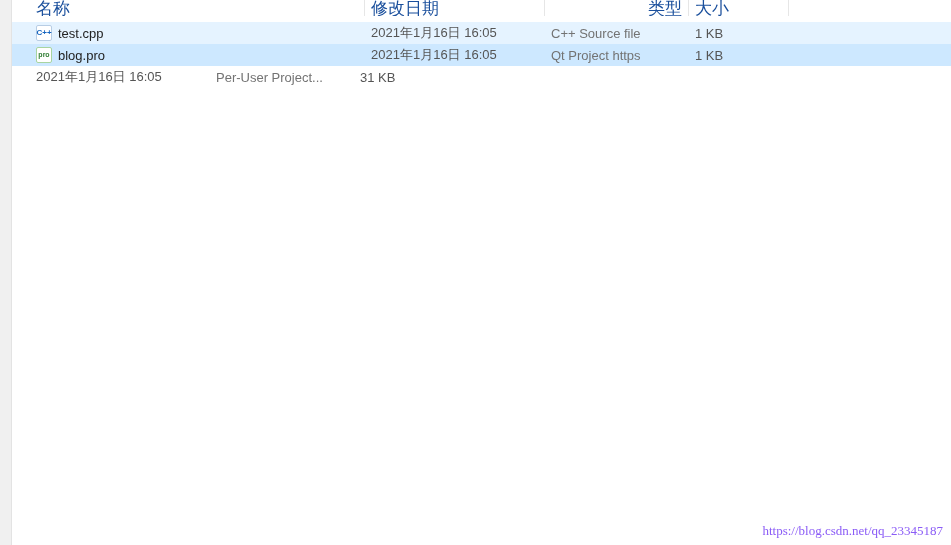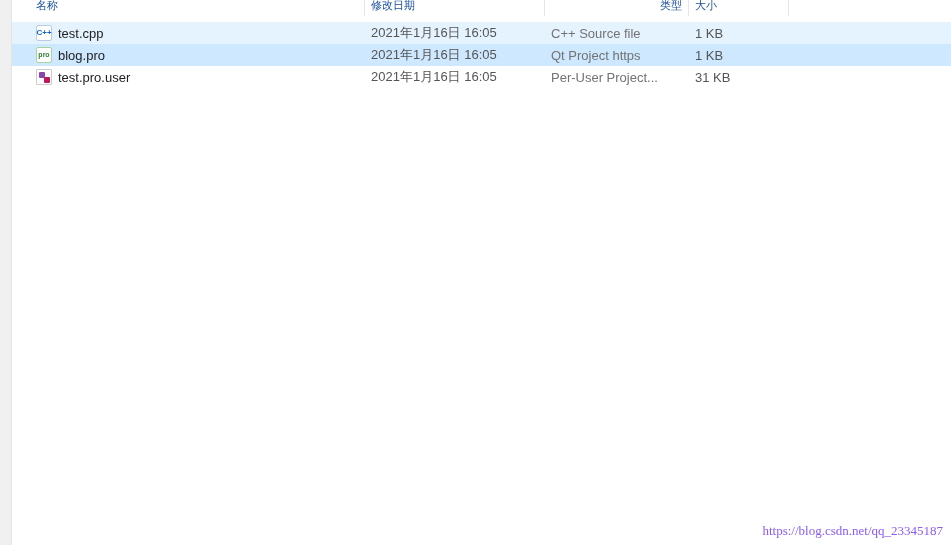--- a/index.html
+++ b/index.html
@@ -27,21 +27,21 @@
     }
     .main {
       flex: 1;
       display: flex;
       flex-direction: column;
     }
     .header-row {
       display: flex;
       height: 16px;
       background: #fff;
-      font-size: 11px;
+      font-size: 17px;
       color: #1a4f9c;
       overflow: hidden;
       padding-left: 18px;
     }
     .header-cell {
       padding: 0 6px 4px 6px;
       border-right: 1px solid #e6e6e6;
       line-height: 1;
       white-space: nowrap;
     }
@@ -180,24 +180,20 @@
         <div class="cell cell-name">
           <span class="icon icon-pro">pro</span>
           <span>blog.pro</span>
         </div>
         <div class="cell cell-date">2021年1月16日 16:05</div>
         <div class="cell cell-type">Qt Project https</div>
         <div class="cell cell-size">1 KB</div>
       </div>
 
       <div class="file-row">
-        <div class="cell cell-name">
-          <span class="icon icon-user"></span>
-          <span>test.pro.user</span>
-        </div>
         <div class="cell cell-date">2021年1月16日 16:05</div>
         <div class="cell cell-type">Per-User Project...</div>
         <div class="cell cell-size">31 KB</div>
       </div>
 
     </div>
   </div>
 </div>
 
 <div class="watermark">https://blog.csdn.net/qq_23345187</div>

